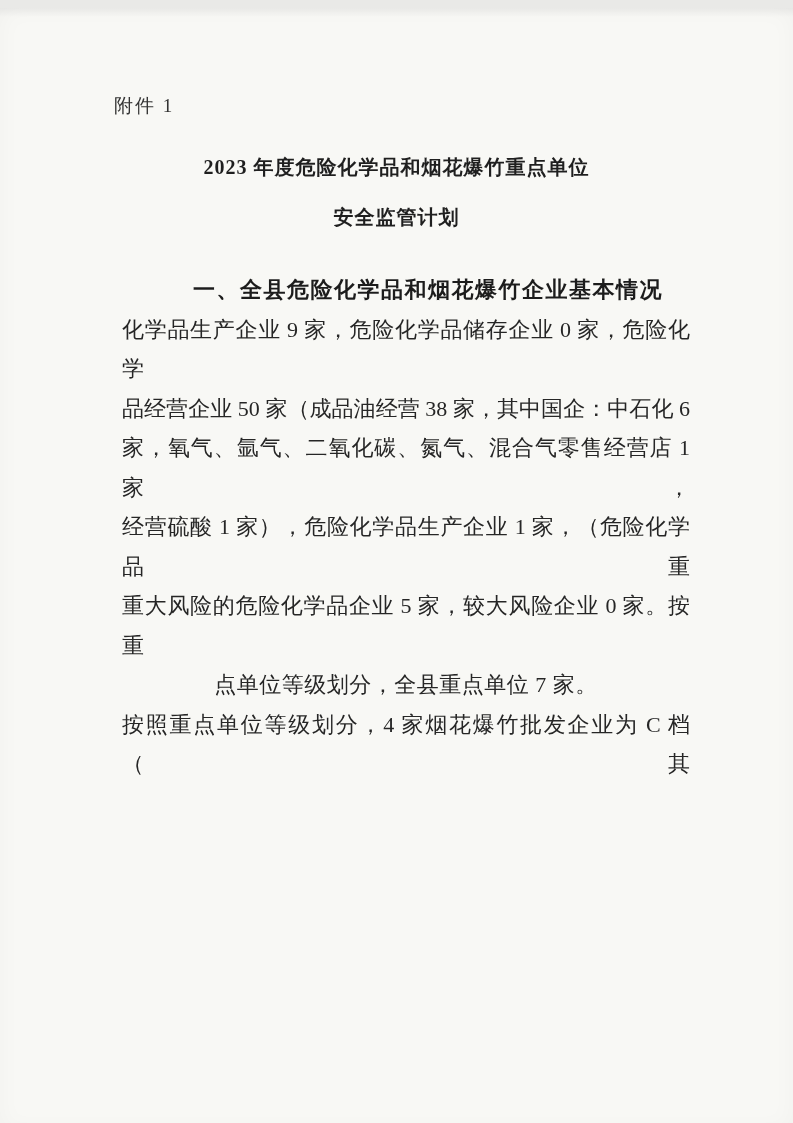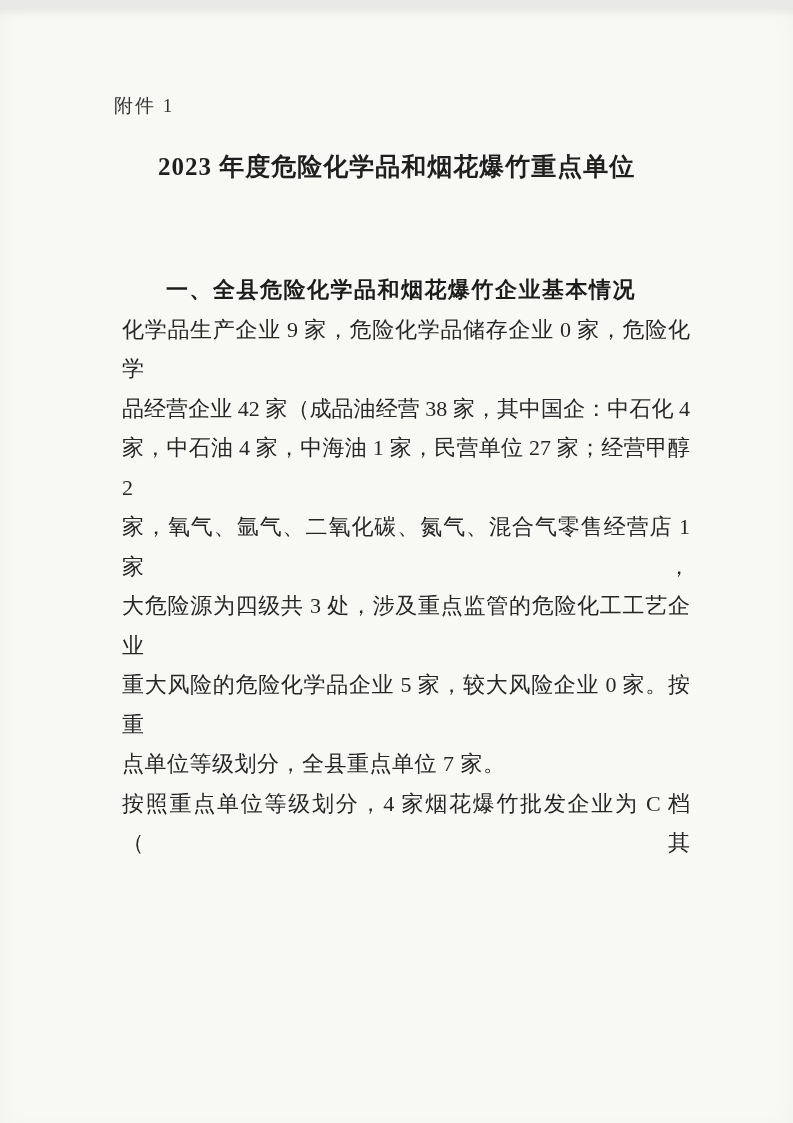--- a/index.html
+++ b/index.html
@@ -27,37 +27,38 @@
     letter-spacing: 2px;
     color: #333;
   }
   .title-block {
     position: absolute;
     left: 0;
     right: 0;
     top: 134px;
     text-align: center;
     font-weight: 700;
-    font-size: 25px;
+    font-size: 20px;
     line-height: 50px;
     letter-spacing: 1px;
     color: #1f1f1f;
   }
   .body-block {
     position: absolute;
     left: 122px;
     top: 262px;
     width: 568px;
     font-size: 22px;
     line-height: 39.5px;
     color: #262626;
   }
   .ln {
     white-space: nowrap;
     letter-spacing: 0.5px;
+    text-align: center;
   }
   .ln.just {
     white-space: normal;
     text-align: justify;
     text-align-last: justify;
     letter-spacing: 0;
   }
   .ln.indent {
     text-indent: 2em;
   }
@@ -70,31 +71,31 @@
 </style>
 </head>
 <body>
 
 <div class="page">
 
   <div class="attachment">附件 1</div>
 
   <div class="title-block">
     <div class="title-line">2023 年度危险化学品和烟花爆竹重点单位</div>
+    <div class="title-line">安全监管计划</div>
   </div>
 
   <div class="body-block">
 
     <div class="ln heading indent">一、全县危险化学品和烟花爆竹企业基本情况</div>
 
     <div class="ln just">化学品生产企业 9 家，危险化学品储存企业 0 家，危险化学</div>
-    <div class="ln just">品经营企业 42 家（成品油经营 38 家，其中国企：中石化 4</div>
-    <div class="ln just">家，中石油 4 家，中海油 1 家，民营单位 27 家；经营甲醇 2</div>
+    <div class="ln just">品经营企业 50 家（成品油经营 38 家，其中国企：中石化 6</div>
     <div class="ln just">家，氧气、氩气、二氧化碳、氮气、混合气零售经营店 1 家，</div>
-    <div class="ln just">大危险源为四级共 3 处，涉及重点监管的危险化工工艺企业</div>
+    <div class="ln just">经营硫酸 1 家），危险化学品生产企业 1 家，（危险化学品重</div>
     <div class="ln just">重大风险的危险化学品企业 5 家，较大风险企业 0 家。按重</div>
     <div class="ln">点单位等级划分，全县重点单位 7 家。</div>
 
     <div class="ln just">按照重点单位等级划分，4 家烟花爆竹批发企业为 C 档（其</div>
 
   </div>
 
 </div>
 
 </body></html>

